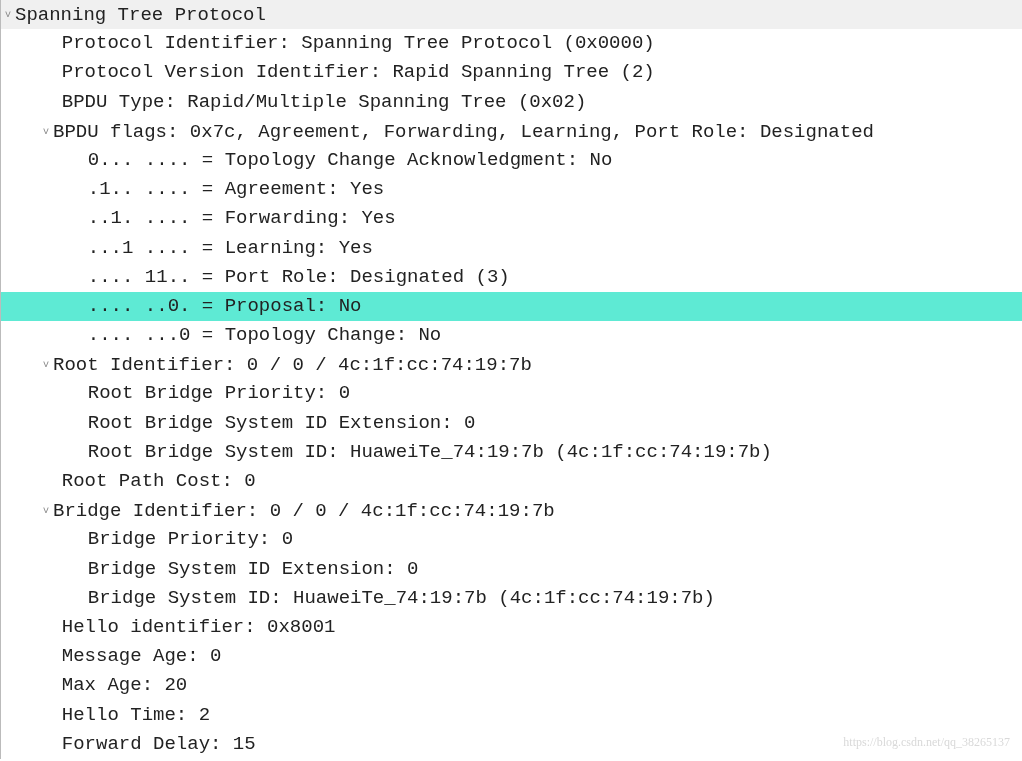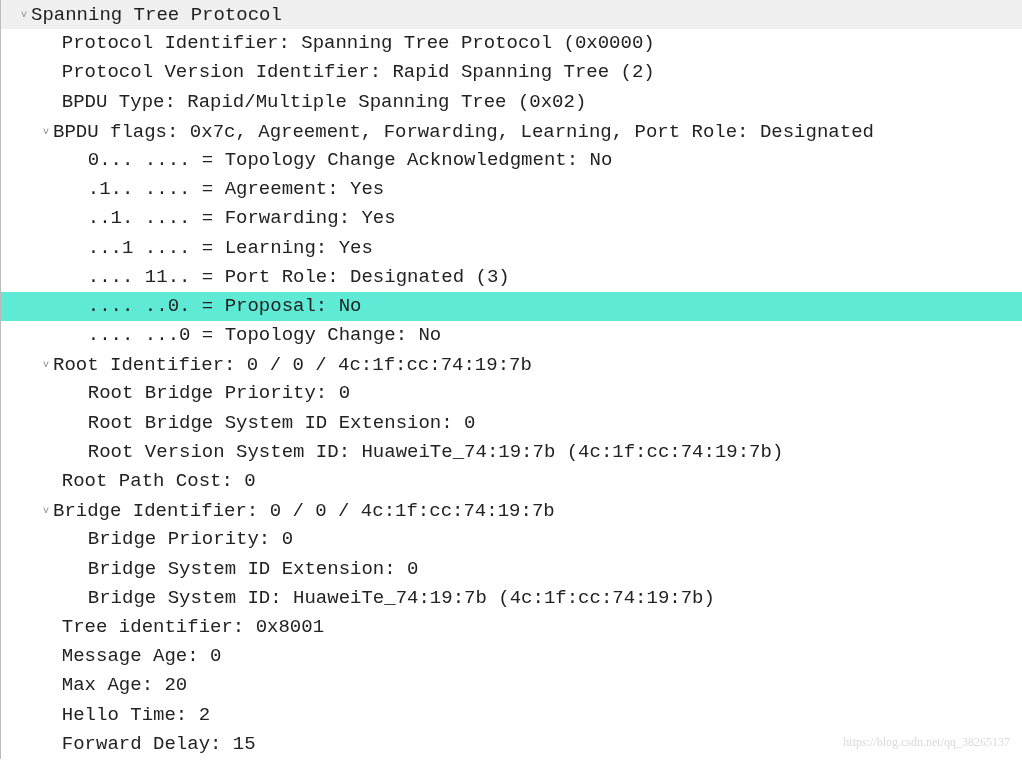--- a/index.html
+++ b/index.html
@@ -37,21 +37,21 @@
     display: inline-block;
     width: 14px;
     text-align: center;
     color: #888;
     user-select: none;
     font-family: sans-serif;
     font-size: 11px;
     vertical-align: 2px;
     cursor: pointer;
   }
-  .ind0  { padding-left: 16px; }
+  .ind0  { padding-left: 0px; }
   .ind1  { padding-left: 38px; }
   .ind2  { padding-left: 64px; }
   .watermark {
     position: absolute;
     right: 12px;
     bottom: 4px;
     font-family: "SimSun", "Songti SC", serif;
     font-size: 12px;
     color: #d9d9d9;
     pointer-events: none;
@@ -72,28 +72,28 @@
   <div class="row ind2">  <span>.1.. .... = Agreement: Yes</span></div>
   <div class="row ind2">  <span>..1. .... = Forwarding: Yes</span></div>
   <div class="row ind2">  <span>...1 .... = Learning: Yes</span></div>
   <div class="row ind2">  <span>.... 11.. = Port Role: Designated (3)</span></div>
   <div class="row ind2 highlight">  <span>.... ..0. = Proposal: No</span></div>
   <div class="row ind2">  <span>.... ...0 = Topology Change: No</span></div>
 
   <div class="row ind1"><span class="arrow">˅</span><span>Root Identifier: 0 / 0 / 4c:1f:cc:74:19:7b</span></div>
   <div class="row ind2">  <span>Root Bridge Priority: 0</span></div>
   <div class="row ind2">  <span>Root Bridge System ID Extension: 0</span></div>
-  <div class="row ind2">  <span>Root Version System ID: HuaweiTe_74:19:7b (4c:1f:cc:74:19:7b)</span></div>
+  <div class="row ind2">  <span>Root Bridge System ID: HuaweiTe_74:19:7b (4c:1f:cc:74:19:7b)</span></div>
   <div class="row ind1">  <span>Root Path Cost: 0</span></div>
 
   <div class="row ind1"><span class="arrow">˅</span><span>Bridge Identifier: 0 / 0 / 4c:1f:cc:74:19:7b</span></div>
   <div class="row ind2">  <span>Bridge Priority: 0</span></div>
   <div class="row ind2">  <span>Bridge System ID Extension: 0</span></div>
   <div class="row ind2">  <span>Bridge System ID: HuaweiTe_74:19:7b (4c:1f:cc:74:19:7b)</span></div>
 
-  <div class="row ind1">  <span>Tree identifier: 0x8001</span></div>
+  <div class="row ind1">  <span>Hello identifier: 0x8001</span></div>
   <div class="row ind1">  <span>Message Age: 0</span></div>
   <div class="row ind1">  <span>Max Age: 20</span></div>
   <div class="row ind1">  <span>Hello Time: 2</span></div>
   <div class="row ind1">  <span>Forward Delay: 15</span></div>
 </div>
 
 <div class="watermark">https://blog.csdn.net/qq_38265137</div>
 
 </body></html>

